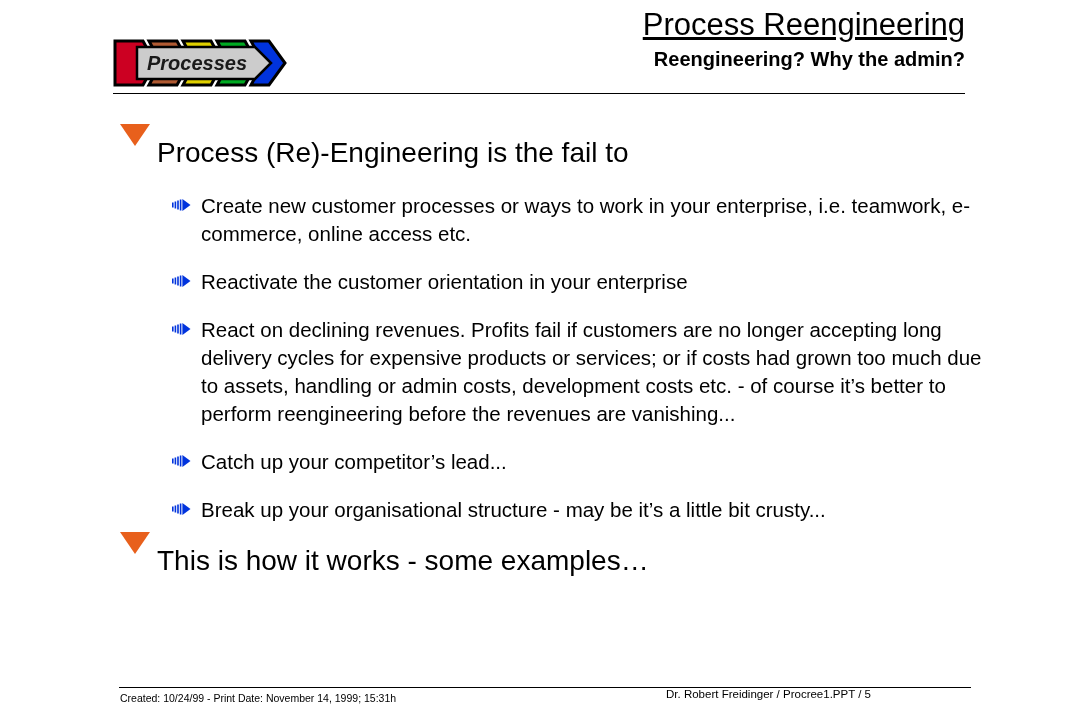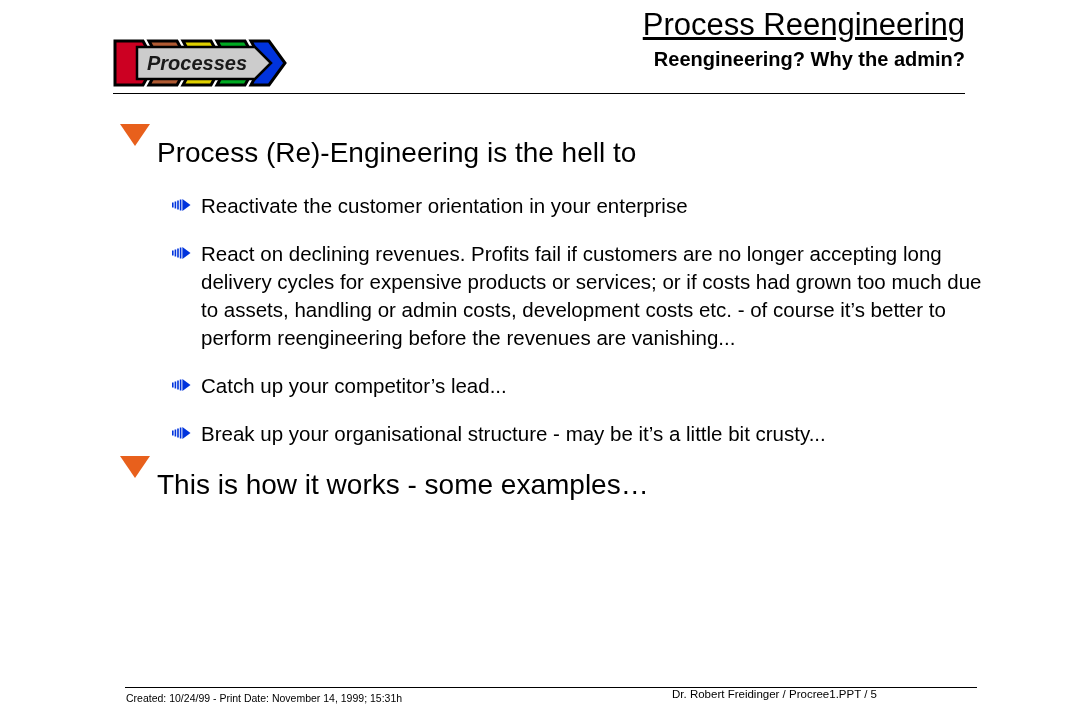--- a/index.html
+++ b/index.html
@@ -125,21 +125,21 @@
     text-align: left;
   }
 
   #l1-second {
     margin-top: 0;
   }
 
   
   #footer {
     position: absolute;
-    left: 12px;
+    left: 6px;
     bottom: 0;
     width: 979px;
     height: 36px;
   }
   #footer-rule {
     position: absolute;
     left: 113px;
     top: 4px;
     width: 852px;
     height: 0;
@@ -192,25 +192,37 @@
 
   <div id="header-rule"></div>
 </div>
 
 <div id="content">
 
   <div class="l1-item">
     <span class="l1-bullet">
       <span class="tri-down"></span>
     </span>
-    <span class="l1-text">Process (Re)-Engineering is the hell to</span>
+    <span class="l1-text">Process (Re)-Engineering is the fail to</span>
   </div>
 
   <div class="l2-list" style="margin-top:22px;">
 
+    <div class="l2-item">
+      <span class="l2-bullet">
+        <svg width="20" height="14" viewBox="0 0 20 14">
+          <rect x="0" y="4.5" width="1.6" height="5" fill="#0033DD"></rect>
+          <rect x="2.6" y="3.5" width="1.6" height="7" fill="#0033DD"></rect>
+          <rect x="5.2" y="2.5" width="1.6" height="9" fill="#0033DD"></rect>
+          <rect x="7.8" y="1.5" width="1.6" height="11" fill="#0033DD"></rect>
+          <path d="M10.4 1 L18.5 7 L10.4 13 L10.4 9.5 L10.4 4.5 Z" fill="#0033DD"></path>
+        </svg>
+      </span>
+      <span class="l2-text">Create new customer processes or ways to work in your enterprise, i.e. teamwork, e-commerce, online access etc.</span>
+    </div>
 
     <div class="l2-item">
       <span class="l2-bullet">
         <svg width="20" height="14" viewBox="0 0 20 14">
           <rect x="0" y="4.5" width="1.6" height="5" fill="#0033DD"></rect>
           <rect x="2.6" y="3.5" width="1.6" height="7" fill="#0033DD"></rect>
           <rect x="5.2" y="2.5" width="1.6" height="9" fill="#0033DD"></rect>
           <rect x="7.8" y="1.5" width="1.6" height="11" fill="#0033DD"></rect>
           <path d="M10.4 1 L18.5 7 L10.4 13 L10.4 9.5 L10.4 4.5 Z" fill="#0033DD"></path>
         </svg>

